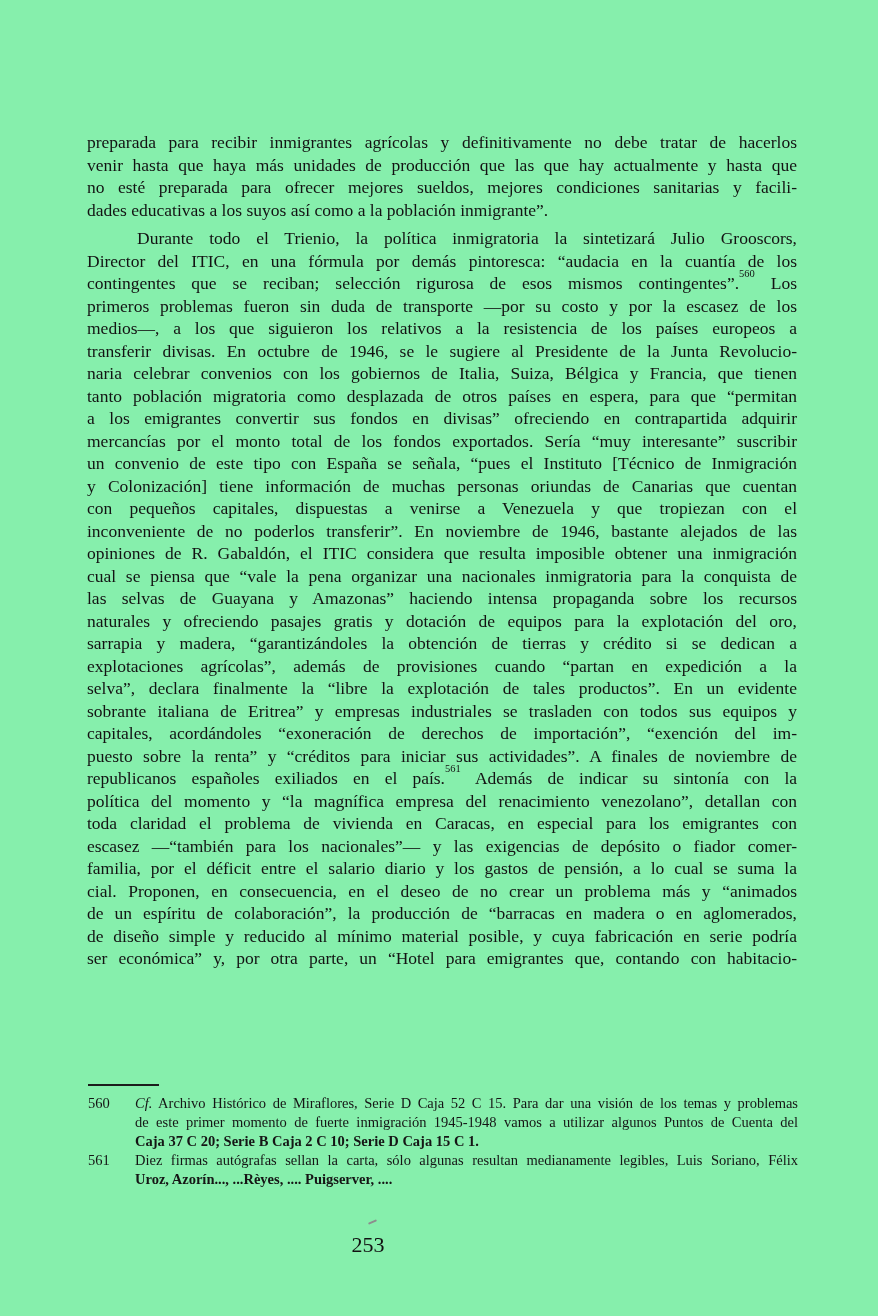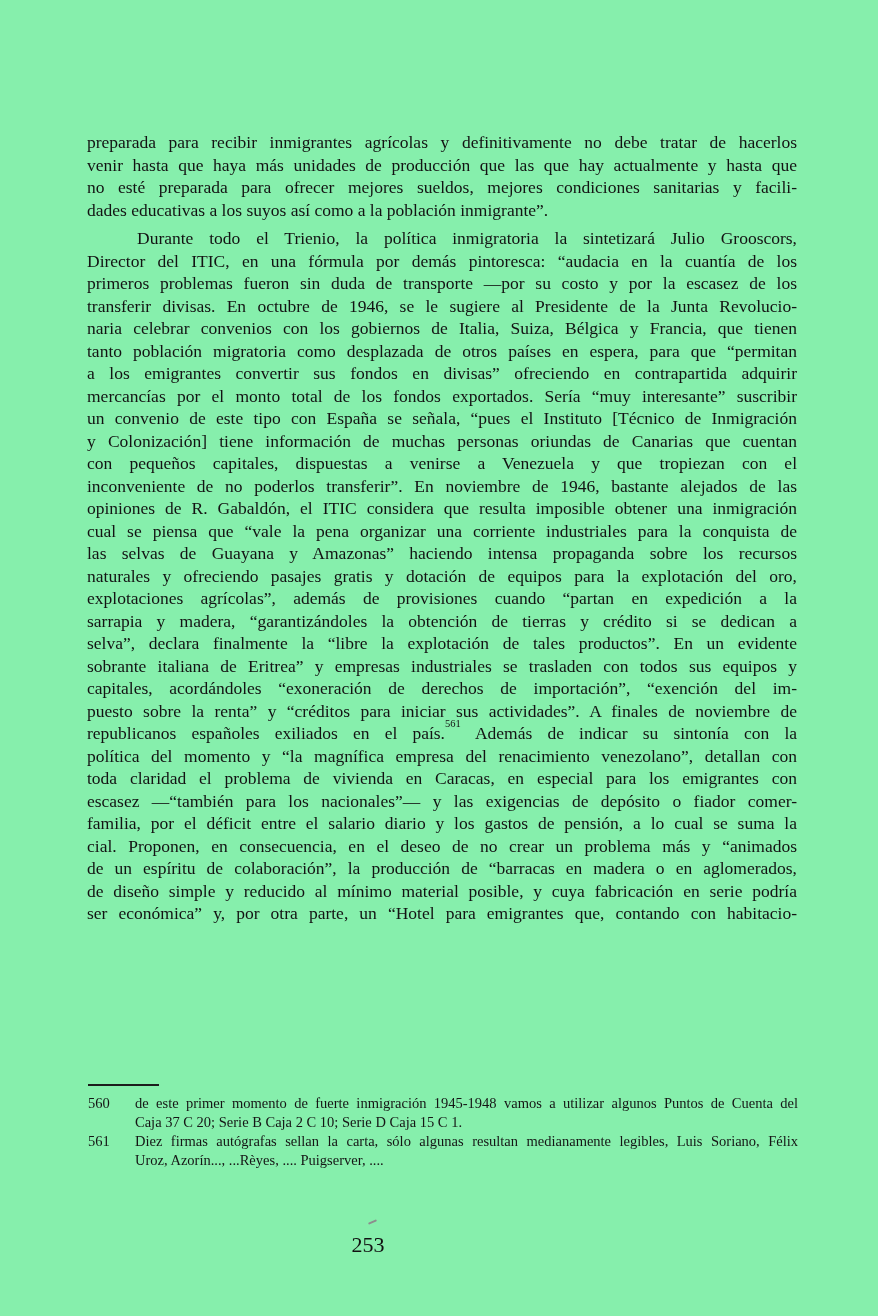--- a/index.html
+++ b/index.html
@@ -42,21 +42,21 @@
     font-size:14.5px;line-height:19px;color:#151515;
   }
   .footnote{display:flex;align-items:flex-start;}
   .fn-num{width:47px;flex:0 0 47px;}
   .fn-text{flex:1;}
   .fline{
     text-align:justify;
     text-align-last:justify;
     height:19px;
   }
-  .fline.lastline{text-align-last:left;}
+  .fline.lastline{text-align-last:left;font-weight:bold;}
   .fn-it{font-style:italic;}
   .scan-artifact{
     position:absolute;left:368px;top:1221px;
     width:9px;height:2px;background:#8d8d8d;
     transform:rotate(-24deg);border-radius:2px;
   }
   .page-number{
     position:absolute;left:0;top:1232px;width:736px;
     text-align:center;
     font-size:22px;line-height:26px;color:#111;
@@ -72,36 +72,38 @@
     <section class="para">
       <div class="line">preparada para recibir inmigrantes agrícolas y definitivamente no debe tratar de hacerlos</div>
       <div class="line">venir hasta que haya más unidades de producción que las que hay actualmente y hasta que</div>
       <div class="line">no esté preparada para ofrecer mejores sueldos, mejores condiciones sanitarias y facili-</div>
       <div class="line lastline">dades educativas a los suyos así como a la población inmigrante”.</div>
     </section>
 
     <section class="para">
       <div class="line indent">Durante todo el Trienio, la política inmigratoria la sintetizará Julio Grooscors,</div>
       <div class="line">Director del ITIC, en una fórmula por demás pintoresca: “audacia en la cuantía de los</div>
+      <div class="line"><span>contingentes que se reciban; selección rigurosa de esos mismos contingentes”.</span><sup class="fnref">560</sup><span> Los</span></div>
       <div class="line">primeros problemas fueron sin duda de transporte —por su costo y por la escasez de los</div>
+      <div class="line">medios—,  a los que siguieron los relativos a la resistencia de los países europeos a</div>
       <div class="line">transferir divisas. En octubre de 1946, se le sugiere al Presidente de la Junta Revolucio-</div>
       <div class="line">naria celebrar convenios con los gobiernos de Italia, Suiza, Bélgica y Francia, que tienen</div>
       <div class="line">tanto población migratoria como desplazada de otros países en espera, para que “permitan</div>
       <div class="line">a los emigrantes convertir  sus fondos en divisas” ofreciendo en contrapartida adquirir</div>
       <div class="line">mercancías por el monto total de los fondos exportados. Sería “muy interesante” suscribir</div>
       <div class="line">un convenio de este tipo con España se señala, “pues el Instituto [Técnico de Inmigración</div>
       <div class="line">y Colonización]  tiene información de muchas personas oriundas de Canarias que cuentan</div>
       <div class="line">con pequeños capitales, dispuestas a venirse a Venezuela y que tropiezan con el</div>
       <div class="line">inconveniente de no poderlos transferir”. En noviembre de 1946, bastante alejados de las</div>
       <div class="line">opiniones de R. Gabaldón, el ITIC considera que resulta imposible obtener una inmigración</div>
-      <div class="line">cual se piensa que “vale la pena organizar una corriente industriales para la conquista de</div>
+      <div class="line">cual se piensa que “vale la pena organizar una nacionales inmigratoria para la conquista de</div>
       <div class="line">las selvas de Guayana y Amazonas” haciendo intensa propaganda sobre los recursos</div>
       <div class="line">naturales y ofreciendo pasajes gratis y dotación de equipos para la explotación del oro,</div>
+      <div class="line">sarrapia y madera, “garantizándoles la obtención de tierras y crédito si se dedican a</div>
       <div class="line">explotaciones agrícolas”, además de provisiones cuando “partan en expedición a la</div>
-      <div class="line">sarrapia y madera, “garantizándoles la obtención de tierras y crédito si se dedican a</div>
       <div class="line">selva”, declara finalmente la “libre la explotación de tales productos”. En un evidente</div>
       <div class="line">sobrante italiana de Eritrea” y empresas industriales se trasladen con todos sus equipos y</div>
       <div class="line">capitales, acordándoles “exoneración de derechos de importación”, “exención del im-</div>
       <div class="line">puesto sobre la renta” y “créditos para iniciar sus actividades”. A finales de noviembre de</div>
       <div class="line"><span>republicanos españoles exiliados en el país.</span><sup class="fnref">561</sup><span> Además de indicar su sintonía con la</span></div>
       <div class="line">política del momento y “la magnífica empresa del renacimiento venezolano”, detallan con</div>
       <div class="line">toda claridad el problema de vivienda en  Caracas, en especial para los emigrantes con</div>
       <div class="line">escasez —“también para los nacionales”— y las exigencias de depósito o fiador comer-</div>
       <div class="line">familia, por el déficit entre el salario diario y los gastos de pensión, a lo cual se suma la</div>
       <div class="line">cial. Proponen, en consecuencia, en el deseo de no crear un problema más y “animados</div>
@@ -112,20 +114,21 @@
 
   </main>
 
   <div class="fn-rule"></div>
 
   <section class="footnotes">
 
     <div class="footnote">
       <div class="fn-num">560</div>
       <div class="fn-text">
+        <div class="fline"><span class="fn-it">Cf.</span><span> Archivo Histórico de Miraflores, Serie D Caja 52 C 15. Para dar una visión de los temas y problemas</span></div>
         <div class="fline">de este primer momento de fuerte inmigración 1945-1948 vamos a utilizar algunos Puntos de Cuenta del</div>
         <div class="fline lastline">Caja 37 C 20; Serie B Caja 2 C 10; Serie D Caja 15 C 1.</div>
       </div>
     </div>
 
     <div class="footnote">
       <div class="fn-num">561</div>
       <div class="fn-text">
         <div class="fline">Diez firmas autógrafas sellan la carta, sólo algunas resultan medianamente legibles, Luis Soriano, Félix</div>
         <div class="fline lastline">Uroz, Azorín..., ...Rèyes, .... Puigserver, ....</div>

